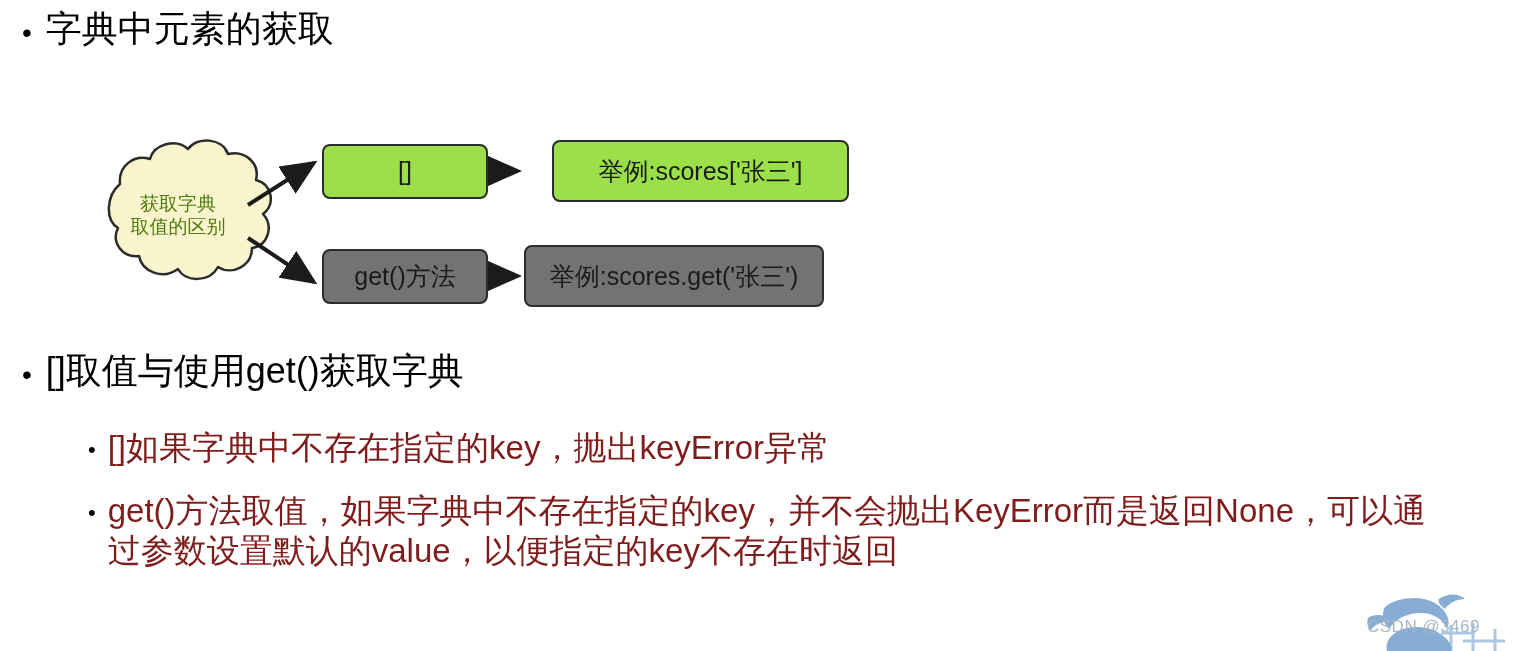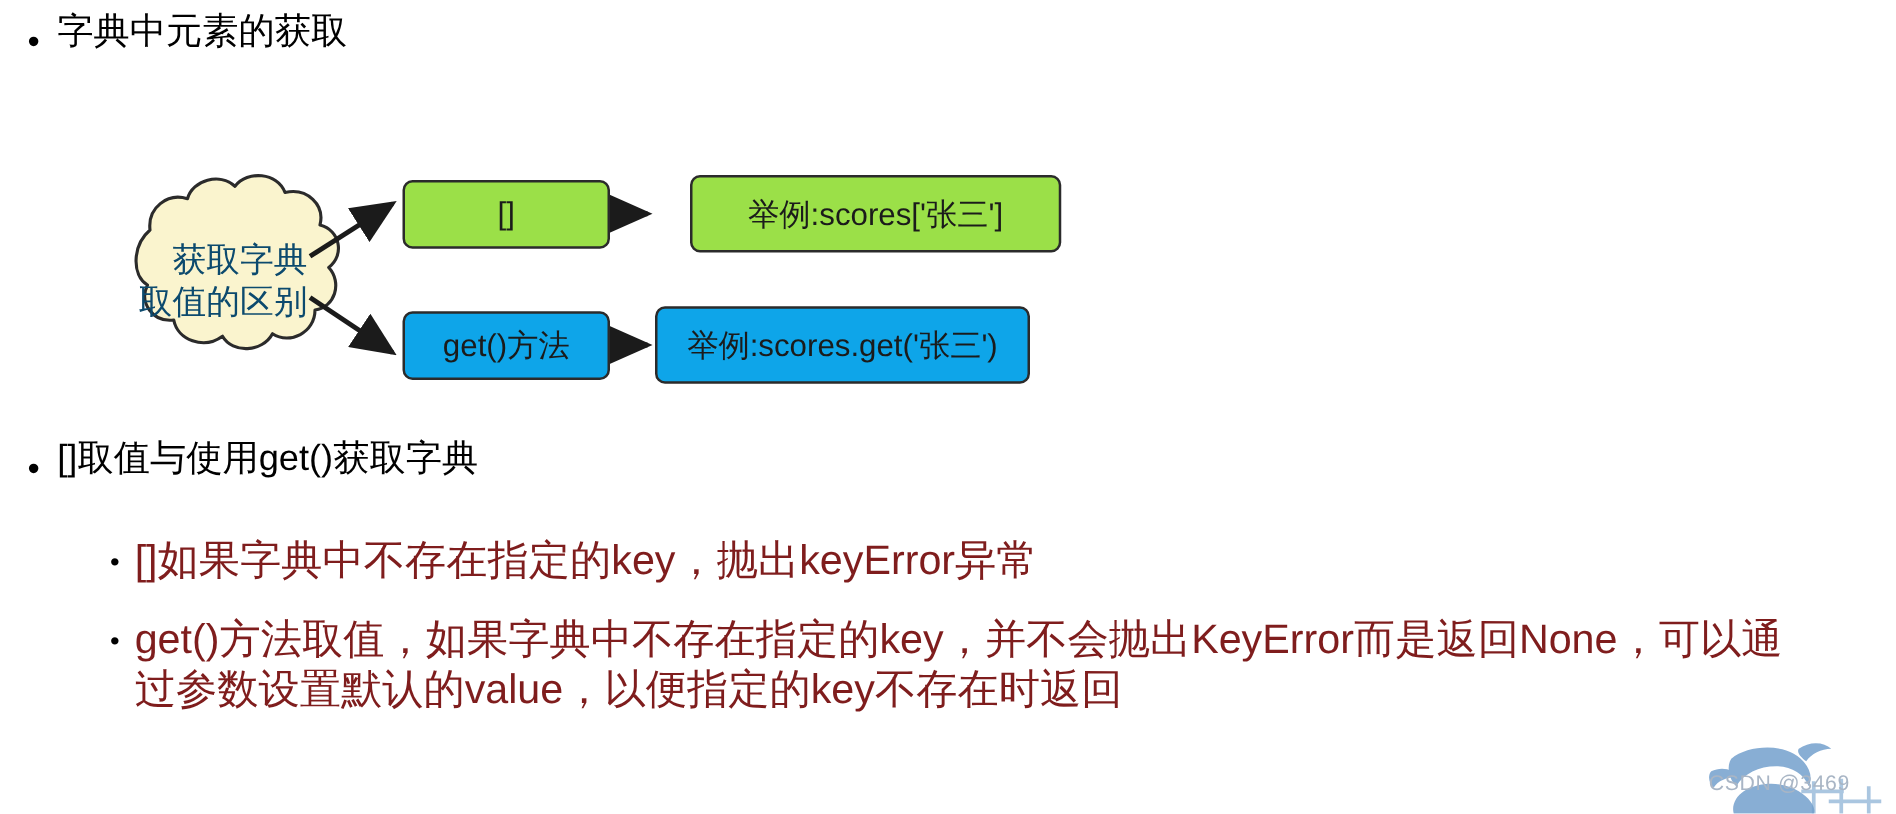--- a/index.html
+++ b/index.html
@@ -22,21 +22,21 @@
     display: flex;
     align-items: flex-start;
   }
   .bullet-dot {
     font-size: 30px;
     line-height: 1;
     margin-right: 14px;
     color: #000;
   }
   .l1-text {
-    font-size: 29px;
+    font-size: 36px;
     line-height: 1.05;
     letter-spacing: 0px;
     color: #000;
     white-space: nowrap;
   }
 
   #heading-one { left: 22px; top: 10px; }
   #heading-one .bullet-dot { font-size: 28px; padding-top: 9px; }
 
   #heading-two { left: 22px; top: 352px; }
@@ -78,36 +78,36 @@
     border: 2.5px solid #2b2b2b;
     border-radius: 8px;
     display: flex;
     align-items: center;
     justify-content: center;
     font-size: 25px;
     color: #1b1b1b;
     white-space: nowrap;
   }
   .node-green { background: #9BE048; }
-  .node-blue  { background: #0ea5e9; }
+  .node-blue  { background: #737373; }
 
   #node-bracket   { left: 322px; top: 32px;  width: 166px; height: 55px; }
   #node-example1  { left: 524px; top: 28px;  width: 297px; height: 62px; margin-left: 28px; }
   #node-getmethod { left: 322px; top: 137px; width: 166px; height: 55px; }
   #node-example2  { left: 524px; top: 133px; width: 300px; height: 62px; justify-content: center; }
 
   .cloud-label {
     position: absolute;
     left: 110px;
     top: 80px;
     width: 136px;
-    text-align: right;
-    font-size: 27px;
+    text-align: center;
+    font-size: 19px;
     line-height: 1.22;
-    color: #0c4a6e;
+    color: #4d7c0f;
     pointer-events: none;
   }
 
   
   #watermark {
     position: absolute;
     right: 2px;
     bottom: 0px;
     width: 160px;
     height: 62px;

